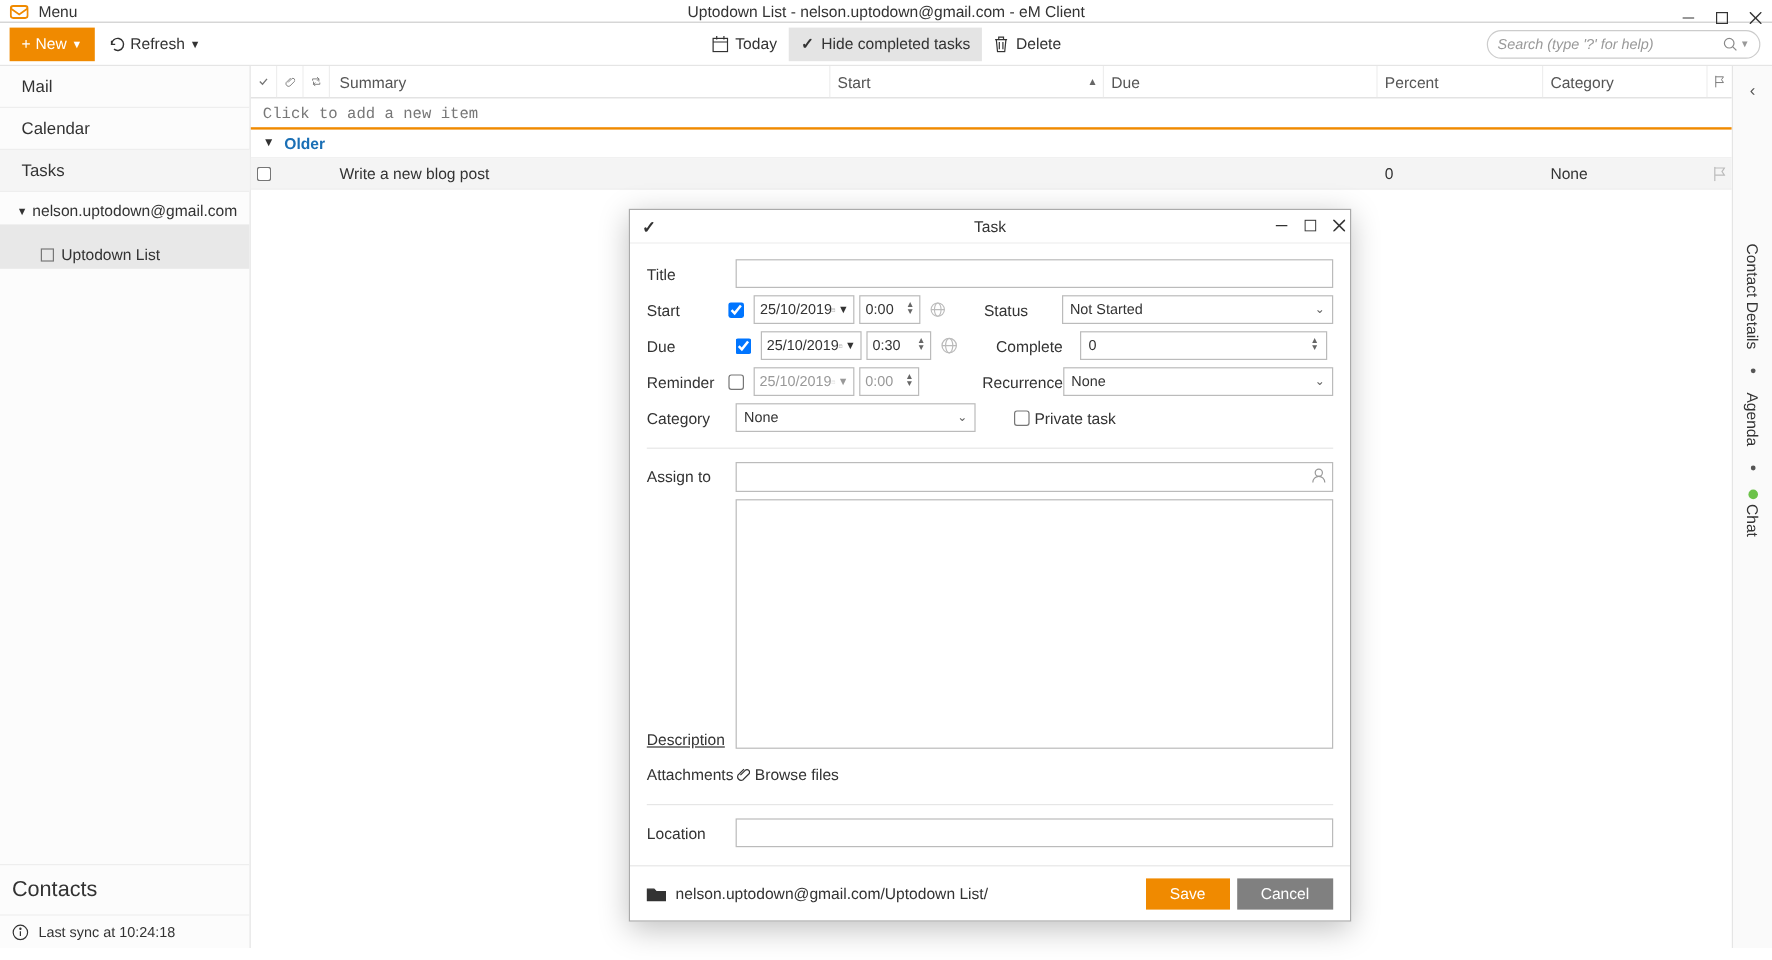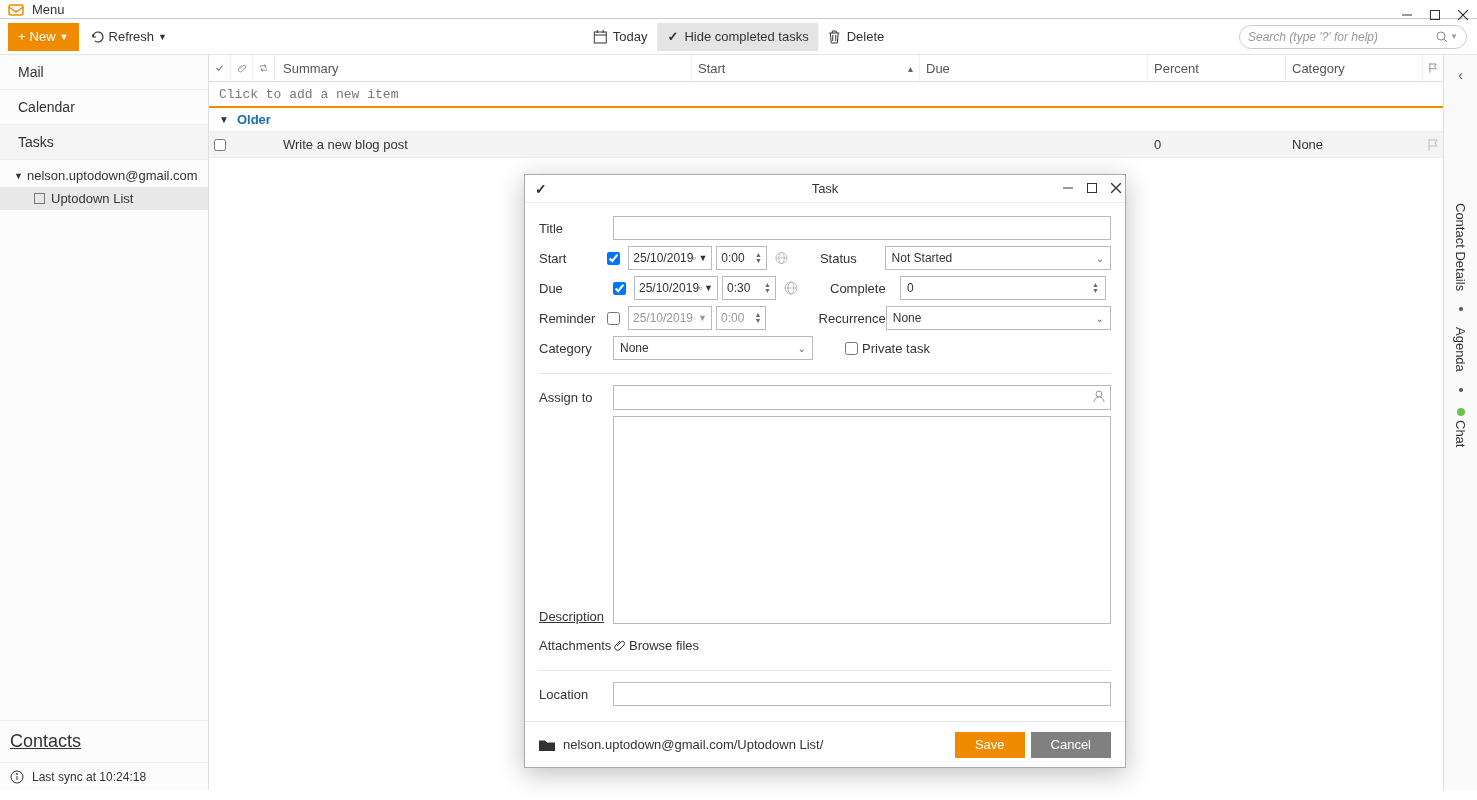--- a/index.html
+++ b/index.html
@@ -26,23 +26,23 @@
 .search-box svg { width: 12px; height: 12px; }
 .search-box .caret { margin-left: 2px; font-size: 8px; }
 
 
 .main { display: flex; height: calc(800px - 29px - 36px); position: relative; }
 .sidebar { width: 209px; border-right: 1px solid #e0e0e0; display: flex; flex-direction: column; background: #fcfcfc; }
 .nav-section { padding: 9px 18px; font-size: 14px; border-bottom: 1px solid #eee; cursor: default; }
 .nav-section.active { background: #f5f5f5; font-weight: 400; }
 .tree { flex: 1; font-size: 13px; padding-top: 4px; overflow: auto; }
 .tree-account { padding: 4px 10px 4px 14px; display: flex; align-items: center; gap: 4px; cursor: default; }
-.tree-list { padding: 4px 10px 4px 34px; display: flex; align-items: center; gap: 6px; background: #e8e8e8; cursor: default; }
+.tree-list { padding: 18px 10px 4px 34px; display: flex; align-items: center; gap: 6px; background: #e8e8e8; cursor: default; }
 .tree-checkbox { width: 11px; height: 11px; border: 1px solid #777; display: inline-block; }
-.contacts-section { padding: 10px 10px; font-size: 18px; border-top: 1px solid #eee; cursor: default; text-decoration: underline; }
+.contacts-section { padding: 10px 10px; font-size: 18px; border-top: 1px solid #eee; cursor: default; }
 .status-bar { height: 28px; border-top: 1px solid #eee; display: flex; align-items: center; gap: 8px; padding: 0 10px; font-size: 12px; color: #333; }
 
 
 .content { flex: 1; display: flex; flex-direction: column; position: relative; background: #fff; }
 .col-headers { height: 27px; display: flex; align-items: center; border-bottom: 1px solid #ddd; font-size: 13px; color: #555; }
 .col { border-right: 1px solid #eee; height: 100%; display: flex; align-items: center; padding: 0 6px; }
 .col.checkcol { width: 22px; justify-content: center; }
 .col.attachcol { width: 22px; justify-content: center; }
 .col.repeatcol { width: 22px; justify-content: center; }
 .col.summary { width: 417px; padding-left: 8px; }
@@ -116,20 +116,21 @@
 </style>
 </head>
 <body>
 
 <div class="titlebar">
   <svg class="app-icon" viewBox="0 0 16 16">
       <rect x="1" y="4" width="14" height="10" rx="2" stroke="#f08a00" stroke-width="1.5"></rect>
       <path d="M1 6 L8 11 L15 6" stroke="#f08a00" stroke-width="1.5"></path>
     </svg>
   <span class="menu-label">Menu</span>
+  <span class="app-title">Uptodown List - nelson.uptodown@gmail.com - eM Client</span>
   <div class="win-controls">
     <div class="win-btn">
         <svg viewBox="0 0 10 10">
           <line x1="0" y1="5" x2="10" y2="5" stroke-width="1"></line>
         </svg>
       </div>
     <div class="win-btn">
         <svg viewBox="0 0 10 10">
           <rect x="0.5" y="0.5" width="9" height="9" stroke-width="1"></rect>
         </svg>

